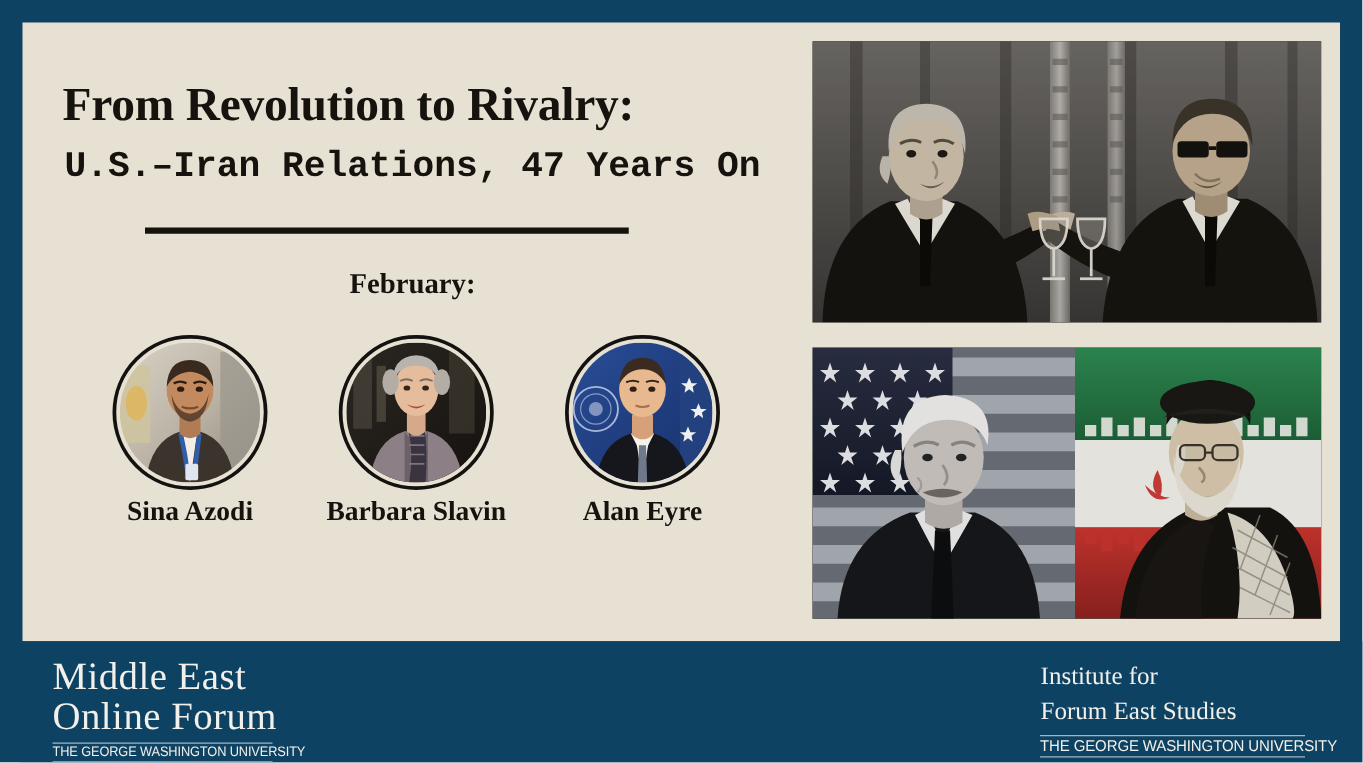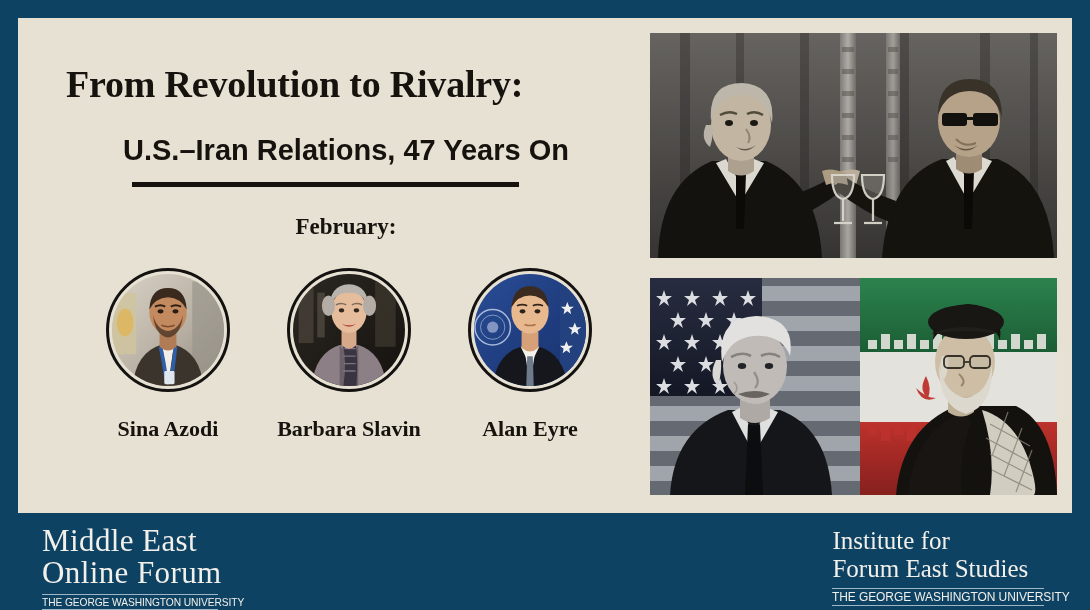--- a/index.html
+++ b/index.html
@@ -20,21 +20,21 @@
     position: absolute;
     left: 18px;
     top: 18px;
     width: 1054px;
     height: 495px;
     background: #e7e1d3;
   }
   
   .left-col {
     position: absolute;
-    left: 32px;
+    left: 16px;
     top: 18px;
     width: 614px;
     height: 425px;
   }
   .title-main {
     position: absolute;
     left: 34px;
     top: 44px;
     width: 560px;
     font-family: "Liberation Serif", serif;
@@ -43,26 +43,25 @@
     line-height: 44px;
     color: #16120e;
     letter-spacing: -0.2px;
   }
   .title-sub {
     position: absolute;
     left: 34px;
     top: 98px;
     width: 560px;
     text-align: center;
-    font-family: Liberation Sans, sans-serif;
+    font-family: Liberation Mono, monospace;
     font-weight: bold;
     font-size: 29px;
     line-height: 36px;
     color: #16120e;
-    margin-top: 16px;
   }
   .title-rule {
     position: absolute;
     left: 100px;
     top: 164px;
     width: 387px;
     height: 5px;
     background: #16120e;
   }
   .featuring {
@@ -104,21 +103,21 @@
   }
   .portrait {
     width: 100%;
     height: 100%;
     border-radius: 50%;
     overflow: hidden;
     position: relative;
   }
   .portrait svg { display: block; width: 100%; height: 100%; }
   .speaker-name {
-    margin-top: 24px;
+    margin-top: 4px;
     font-family: "Liberation Serif", serif;
     font-weight: bold;
     font-size: 22px;
     color: #16120e;
     white-space: nowrap;
   }
   
   .photo {
     position: absolute;
     overflow: hidden;
@@ -188,21 +187,21 @@
   }
   .logo-right {
     position: absolute;
     right: 26px;
     top: 14px;
     color: #f2f0ea;
     text-align: left;
   }
   .logo-right .r1, .logo-right .r2 {
     font-family: "Liberation Serif", serif;
-    font-size: 25px;
+    font-size: 20px;
     line-height: 28px;
     white-space: nowrap;
   }
   .logo-right .gw-rule-top,
   .logo-right .gw-rule-bot { width: 212px; }
   .logo-right .gw-line {
     font-size: 12.5px;
     transform: scaleX(0.96);
   }
 </style>

